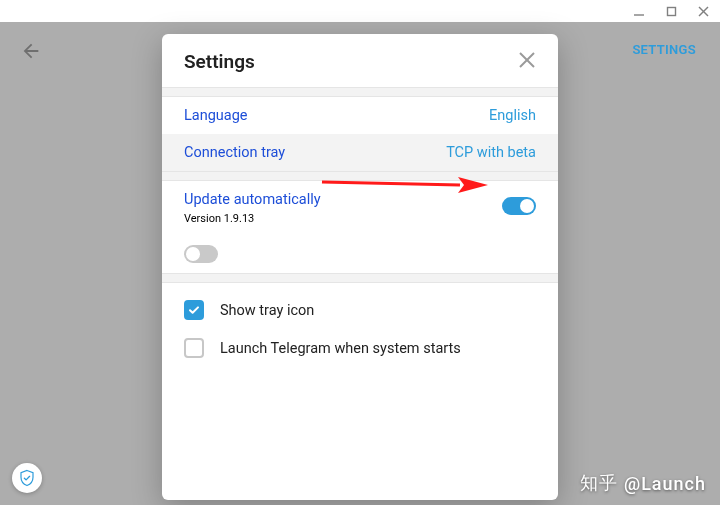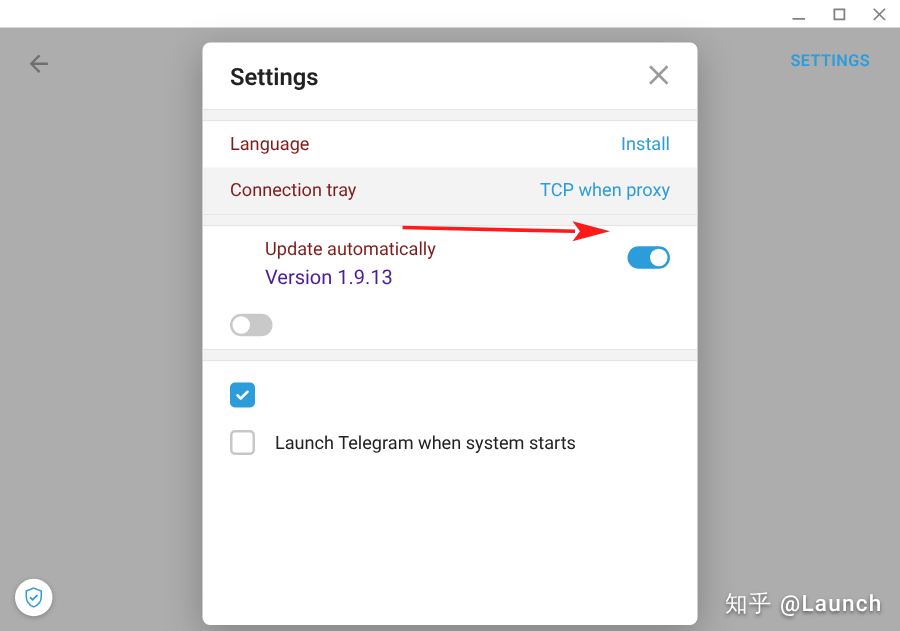--- a/index.html
+++ b/index.html
@@ -19,25 +19,25 @@
   .modal { position: absolute; top: 34px; left: 162px; width: 396px; height: 466px; background: #fff; border-radius: 6px; box-shadow: 0 8px 30px rgba(0,0,0,.25); overflow: hidden; display:flex; flex-direction:column; }
   .modal-header { display:flex; align-items:center; justify-content:space-between; padding: 16px 22px 14px 22px; }
   .modal-title { font-size: 19px; font-weight: 600; color: #222; }
   .modal-close { color: #9a9a9a; cursor: pointer; }
   .modal-body { flex:1; overflow-y:auto; }
 
   .thin-sep { height: 10px; background: #f3f3f3; box-shadow: inset 0 1px 0 #e5e5e5, inset 0 -1px 0 #e5e5e5; }
 
   .row { display:flex; align-items:center; justify-content:space-between; padding: 10px 22px; font-size: 14.5px; color:#222; }
   .row.highlight { background:#f3f3f3; }
-  .row .label { color:#7f1d1d; }
+  .row .label { color:#1d4ed8; }
   .row .value-link { color:#2d9cdb; }
-  .row .sub { color:#4c1d95; font-size:16px; margin-top:4px; }
+  .row .sub { color:#000000; font-size:11px; margin-top:4px; }
   .row.col { flex-direction:row; align-items:flex-start; }
-  .col-left { display:flex; flex-direction:column;margin-left:28px; }
+  .col-left { display:flex; flex-direction:column; }
 
   .toggle { width: 34px; height: 18px; border-radius: 10px; position: relative; }
   .toggle .knob { position:absolute; top:2px; width:14px; height:14px; border-radius:50%; background:#fff; }
   .toggle.on { background:#2d9cdb; }
   .toggle.on .knob { right:2px; }
   .toggle.off { background:#c9c9c9; }
   .toggle.off .knob { left:2px; }
 
   .check-row { display:flex; align-items:center; gap:16px; padding: 9px 22px; font-size:14.5px; color:#222; }
   .cbox { width:20px; height:20px; border-radius:4px; display:flex; align-items:center; justify-content:center; }
@@ -103,26 +103,26 @@
           <line x1="16" y1="2" x2="2" y2="16" stroke="#9a9a9a" stroke-width="2"></line>
         </svg>
     </div>
   </div>
 
   <div class="modal-body">
     <div class="thin-sep"></div>
 
     <div class="row">
       <span class="label">Language</span>
-      <span class="value-link">Install</span>
+      <span class="value-link">English</span>
     </div>
 
     <div class="row highlight">
       <span class="label">Connection tray</span>
-      <span class="value-link">TCP when proxy</span>
+      <span class="value-link">TCP with beta</span>
     </div>
 
     <div class="thin-sep"></div>
 
     <div class="row col">
       <div class="col-left">
         <span class="label">Update automatically</span>
         <span class="sub">Version 1.9.13</span>
       </div>
       <div class="toggle on" style="margin-top:6px;">
@@ -139,20 +139,21 @@
 
     <div class="thin-sep"></div>
     <div style="height:8px"></div>
 
     <div class="check-row">
       <div class="cbox checked">
         <svg width="14" height="14" viewBox="0 0 14 14">
             <path d="M3 7.2l2.6 2.6L11 4.4" stroke="#fff" stroke-width="2" fill="none" stroke-linecap="round" stroke-linejoin="round"></path>
           </svg>
       </div>
+      <span>Show tray icon</span>
     </div>
 
 
     <div class="check-row">
       <div class="cbox unchecked"></div>
       <span>Launch Telegram when system starts</span>
     </div>
 
     <div style="height:20px"></div>
   </div>

